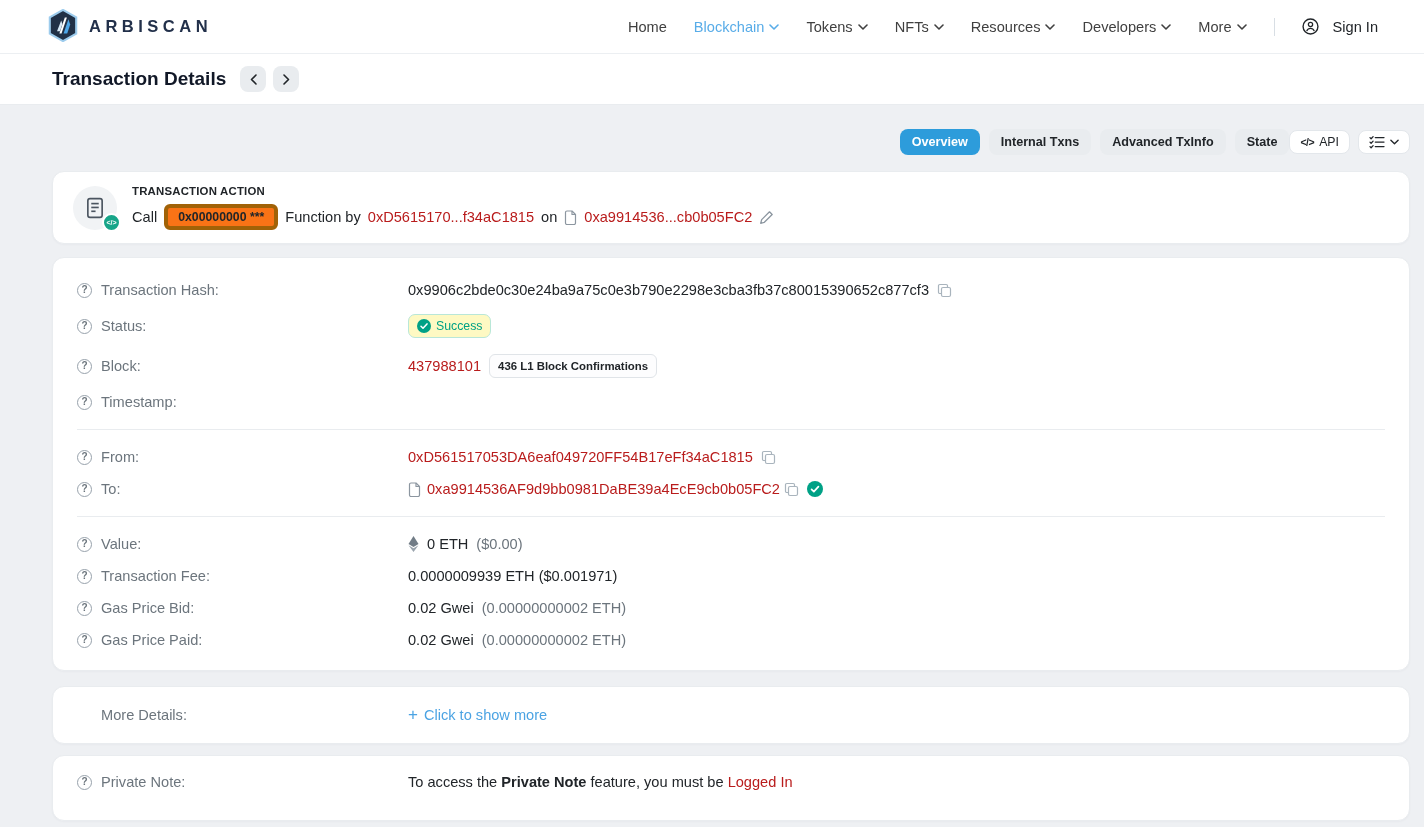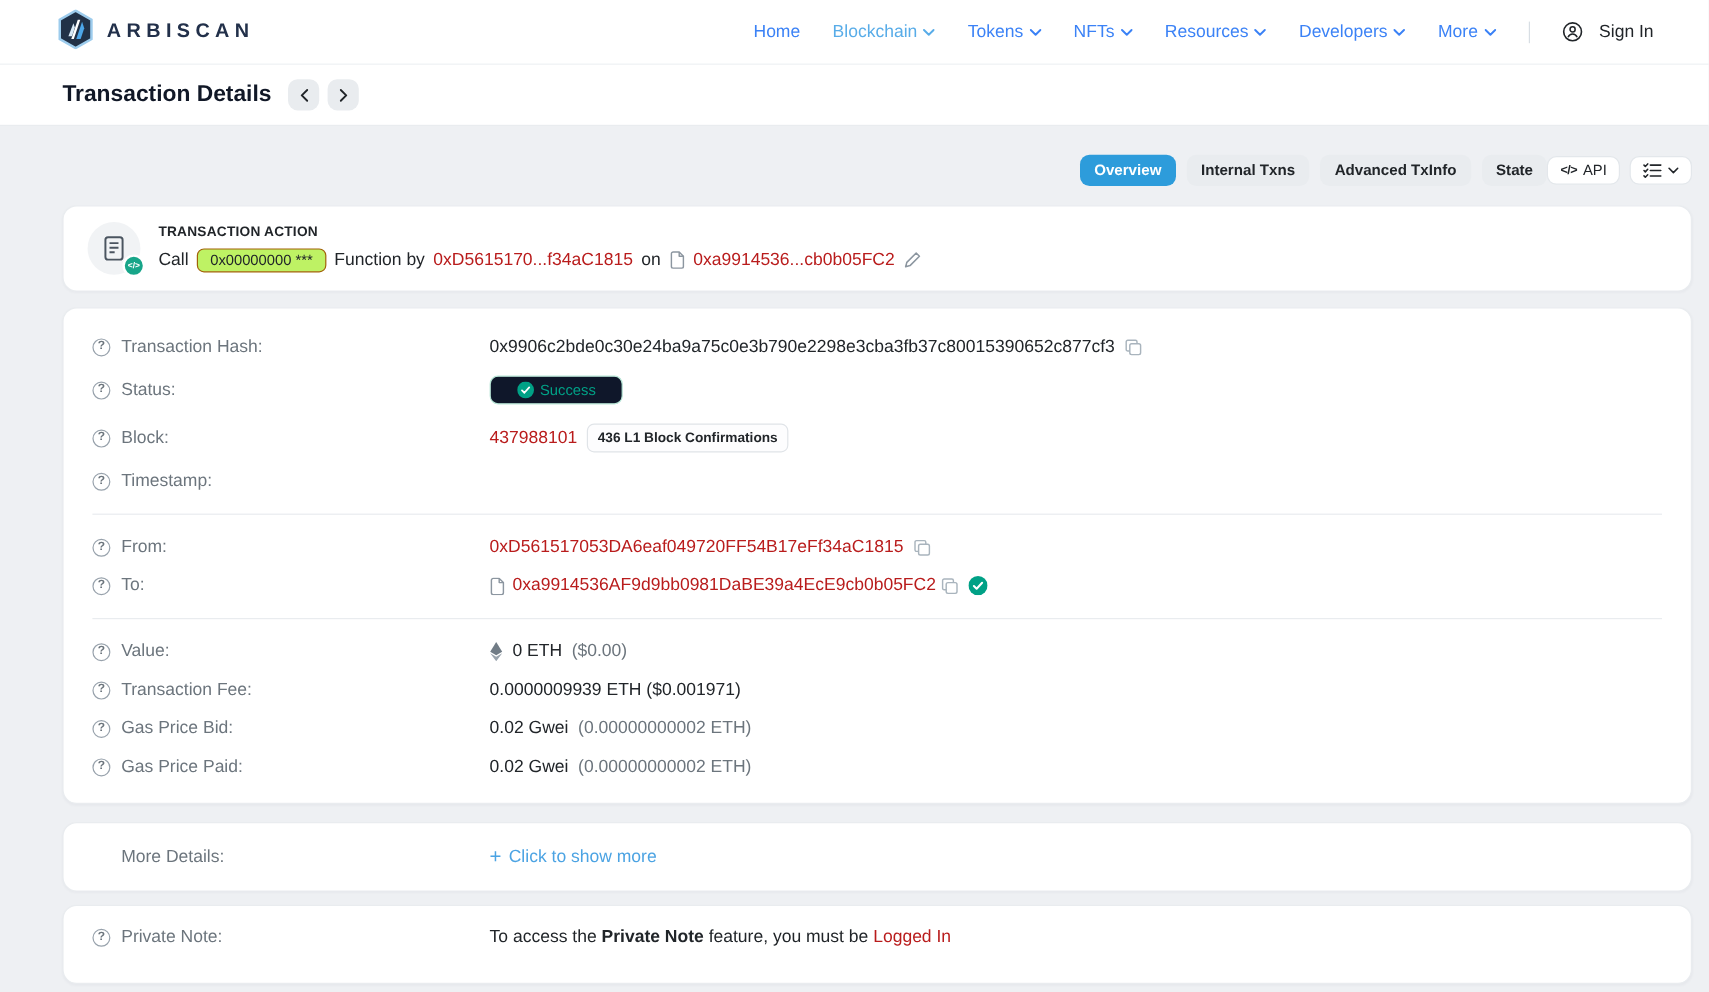--- a/index.html
+++ b/index.html
@@ -24,21 +24,21 @@
     border-bottom: 1px solid #eceff2;
   }
   .brand { display:flex; align-items:center; gap:11px; }
   .brand-name {
     font-size: 16.5px; font-weight: 700; letter-spacing: 4.5px;
     color: #22304a;
   }
   .nav { display:flex; align-items:center; gap: 27px; }
   .nav-item {
     display:flex; align-items:center; gap:5px;
-    color:#3b82f6; font-weight:500; font-size:14.6px;
+    color:#404040; font-weight:500; font-size:14.6px;
   }
   .nav-item.active { color:#58ace8; }
   .nav-sep { width:1px; height:18px; background:#d8dee4; }
   .signin { display:flex; align-items:center; gap:14px; color:#212529; font-weight:500; }
 
   
   .titlebar {
     background:#fff;
     border-bottom:1px solid #e9ecef;
     padding: 12px 0 12px 52px;
@@ -87,22 +87,22 @@
   .code-badge {
     position:absolute; right:-4px; bottom:-2px;
     width:19px; height:19px; border-radius:50%;
     background:#17a589; border:2px solid #fff;
     color:#fff; font-size:7px; font-weight:700;
     display:flex; align-items:center; justify-content:center;
   }
   .action-heading { font-size:11.4px; font-weight:700; letter-spacing:.2px; margin-bottom:7px; }
   .action-line { display:flex; align-items:center; gap:7px; flex-wrap:wrap; }
   .method-pill {
-    border:1px solid #a16207; border-radius:6px; background:#bef264;
-    padding: 2px 10px; font-size:12.3px; font-weight:400; cursor:pointer;
+    border:4px solid #a16207; border-radius:6px; background:#f97316;
+    padding: 2px 10px; font-size:12.3px; font-weight:700; cursor:pointer;
   }
 
   .card-details { padding: 16px 24px 14px; margin-bottom:15px; }
   .row { display:flex; align-items:center; padding: 8px 0; }
   .row-label {
     width: 331px; flex-shrink:0;
     color:#6c757d;
     display:flex; align-items:center; gap:9px;
   }
   .row-value { display:flex; align-items:center; gap:8px; flex-wrap:wrap; }
@@ -111,23 +111,23 @@
     width:15px; height:15px; border-radius:50%;
     border:1.2px solid #98a2ac; color:#6c757d;
     font-size:10px; font-weight:700; line-height:1;
     display:inline-flex; align-items:center; justify-content:center;
     flex-shrink:0; cursor:default;
   }
   .divider { border:0; border-top:1px solid #e9ecef; margin: 11px 0; }
 
   .badge-success {
     display:inline-flex; align-items:center; gap:5px;
-    background:#0f172a; border:1px solid #b9e7d8; color:#00a186;
+    background:#fef9c3; border:1px solid #b9e7d8; color:#00a186;
     font-size:12.3px; font-weight:500;
-    padding: 4px 22px; border-radius:7px;
+    padding: 4px 8px; border-radius:7px;
   }
   .badge-conf {
     border:1px solid #e0e4e8; background:#fdfdfe; border-radius:6px;
     padding: 5px 8px; font-size:11.4px; font-weight:700; color:#212529;
     cursor:default;
   }
   .icon-btn { background:none; border:0; cursor:pointer; display:inline-flex; align-items:center; padding:0; }
 
   .card-more { padding: 18px 24px; margin-bottom:11px; }
   .card-note { padding: 18px 24px 30px; }

